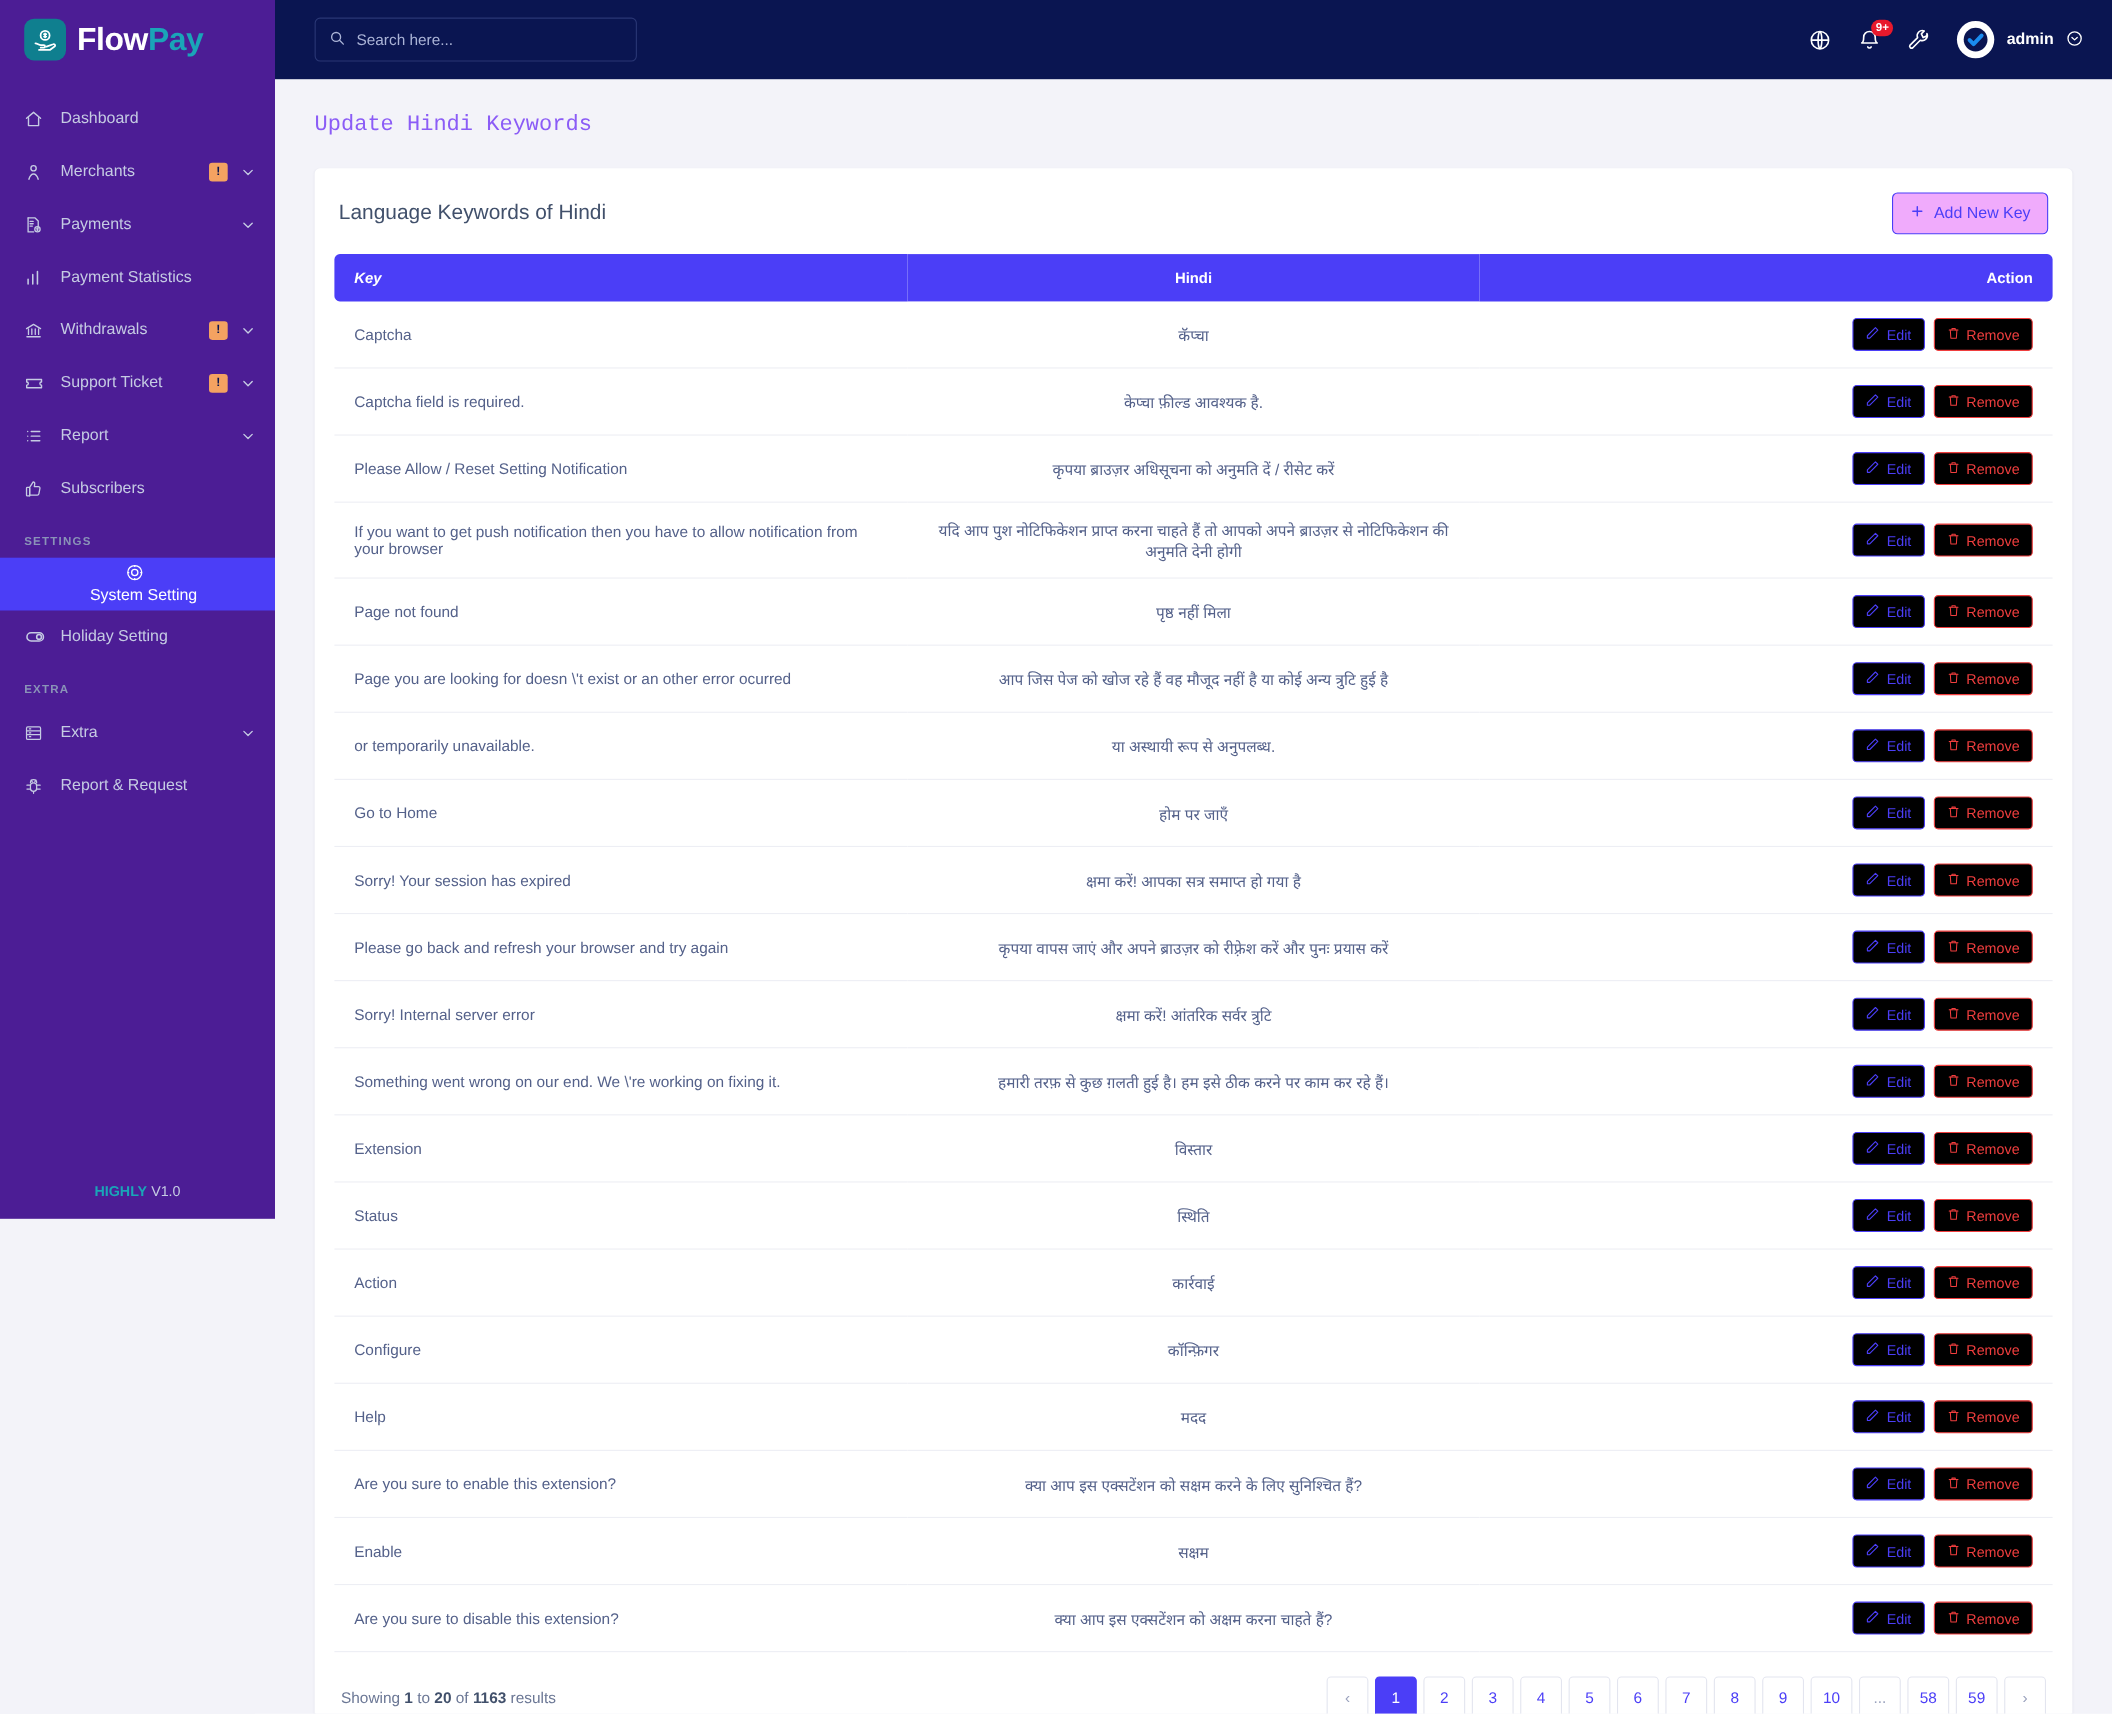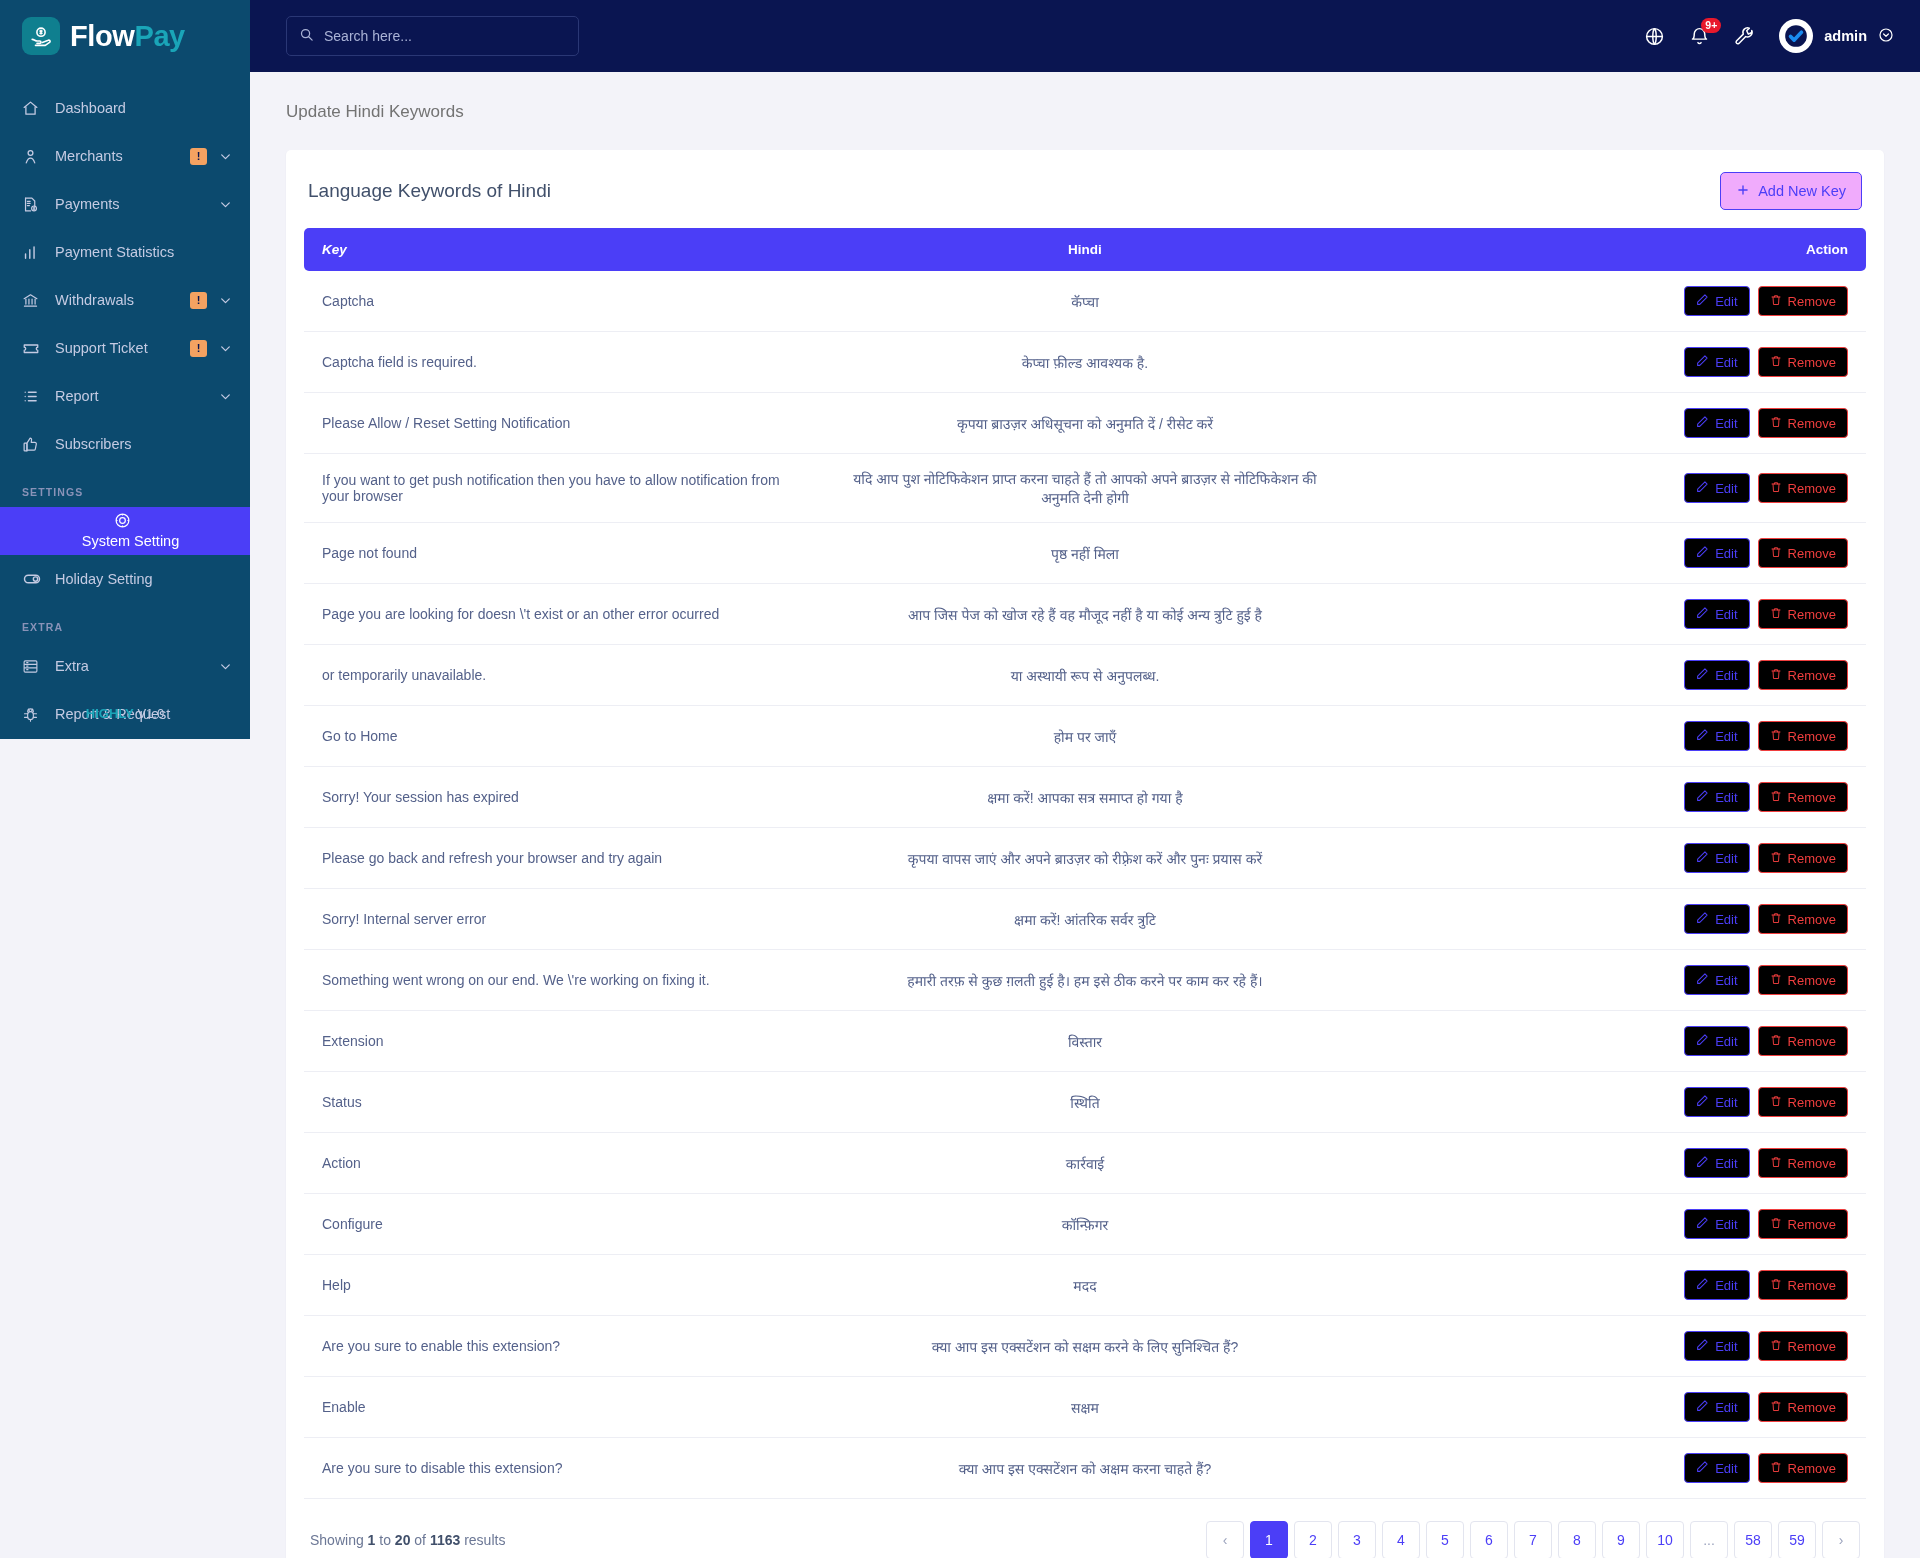--- a/index.html
+++ b/index.html
@@ -9,25 +9,25 @@
     background: #f3f3f9;
     color: #3b4863;
     font-size: 14px;
   }
   .app { display: flex; width: 1920px; height: 1558px; }
 
   
   .sidebar {
     width: 250px;
     flex: 0 0 250px;
-    background: #0c4a6e;
+    background: #4c1d95;
     display: flex;
     flex-direction: column;
     position: relative;
-    height: 739px;
+    height: 1108px;
   }
   .brand {
     height: 72px;
     display: flex;
     align-items: center;
     padding-left: 22px;
     gap: 10px;
   }
   .brand-mark {
     width: 38px; height: 38px;
@@ -138,21 +138,21 @@
     background: #fff;
     display: flex; align-items: center; justify-content: center;
   }
   .user-name { color: #fff; font-size: 14.5px; font-weight: bold; }
 
   .content { flex: 1; padding: 30px 36px 0 36px; overflow: hidden; }
   .page-head {
     display: flex; align-items: center;
     margin-bottom: 28px;
   }
-  .page-title { font-size: 17px; color: #737373; font-weight: normal; }
+  .page-title { font-size: 20px; color: #8b5cf6; font-weight: normal; font-family: Liberation Mono, monospace; }
   .page-actions { margin-left: auto; display: flex; align-items: center; gap: 14px; }
   .search-group { display: flex; height: 41px; }
   .search-group input {
     width: 212px;
     border: 1px solid #e1e3ee;
     border-right: none;
     border-radius: 5px 0 0 5px;
     padding: 0 14px;
     font-size: 14px;
     outline: none;

